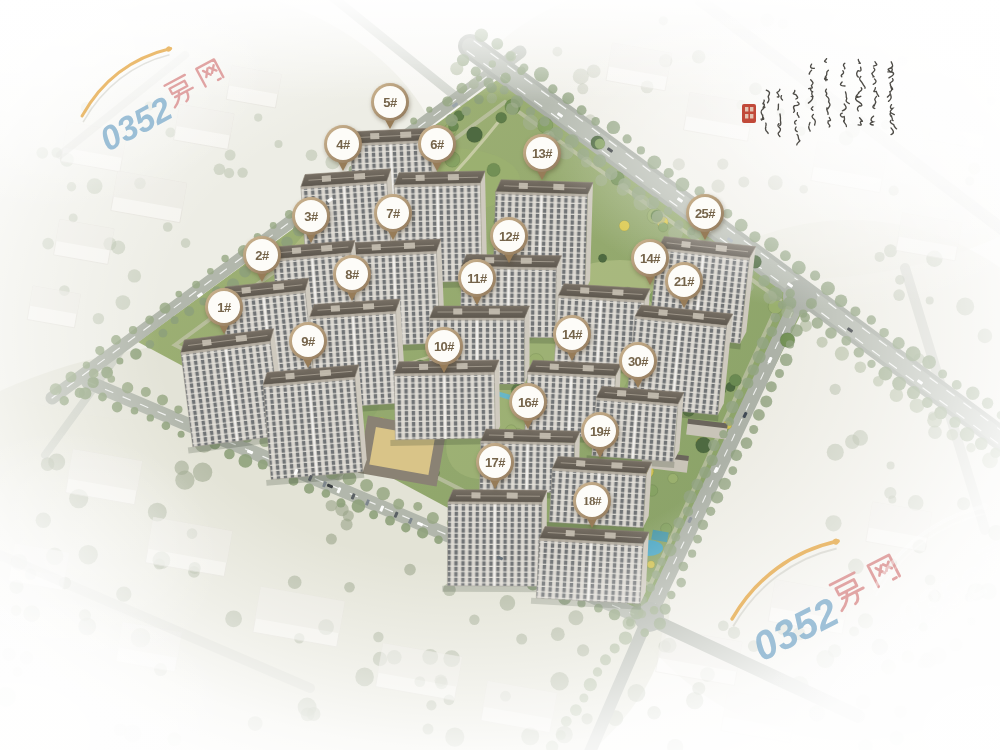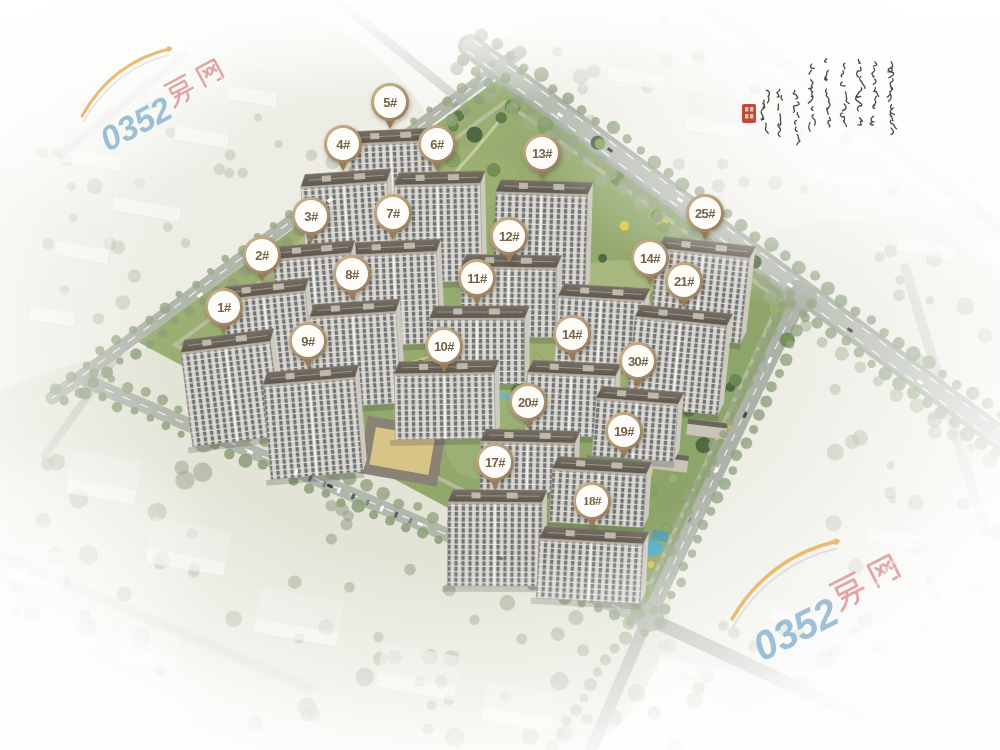--- a/index.html
+++ b/index.html
@@ -1337,36 +1337,36 @@
   </div>
       <div class="pin" style="left: 572px; top: 334px;">
     <div class="pin-tail"></div>
     <div class="pin-head">
       <div class="pin-face">14#</div>
     </div>
   </div>
       <div class="pin" style="left: 528px; top: 402px;">
     <div class="pin-tail"></div>
     <div class="pin-head">
-      <div class="pin-face">20#</div>
+      <div class="pin-face">16#</div>
     </div>
   </div>
       <div class="pin" style="left: 495px; top: 462px;">
     <div class="pin-tail"></div>
     <div class="pin-head">
       <div class="pin-face">17#</div>
     </div>
   </div>
       <div class="pin" style="left: 592px; top: 501px; font-family: Liberation Serif, serif;">
     <div class="pin-tail"></div>
     <div class="pin-head">
       <div class="pin-face">18#</div>
     </div>
   </div>
-      <div class="pin" style="left: 624px; top: 431px;">
+      <div class="pin" style="left: 600px; top: 431px;">
     <div class="pin-tail"></div>
     <div class="pin-head">
       <div class="pin-face">19#</div>
     </div>
   </div>
       <div class="pin" style="left: 638px; top: 361px;">
     <div class="pin-tail"></div>
     <div class="pin-head">
       <div class="pin-face">30#</div>
     </div>

